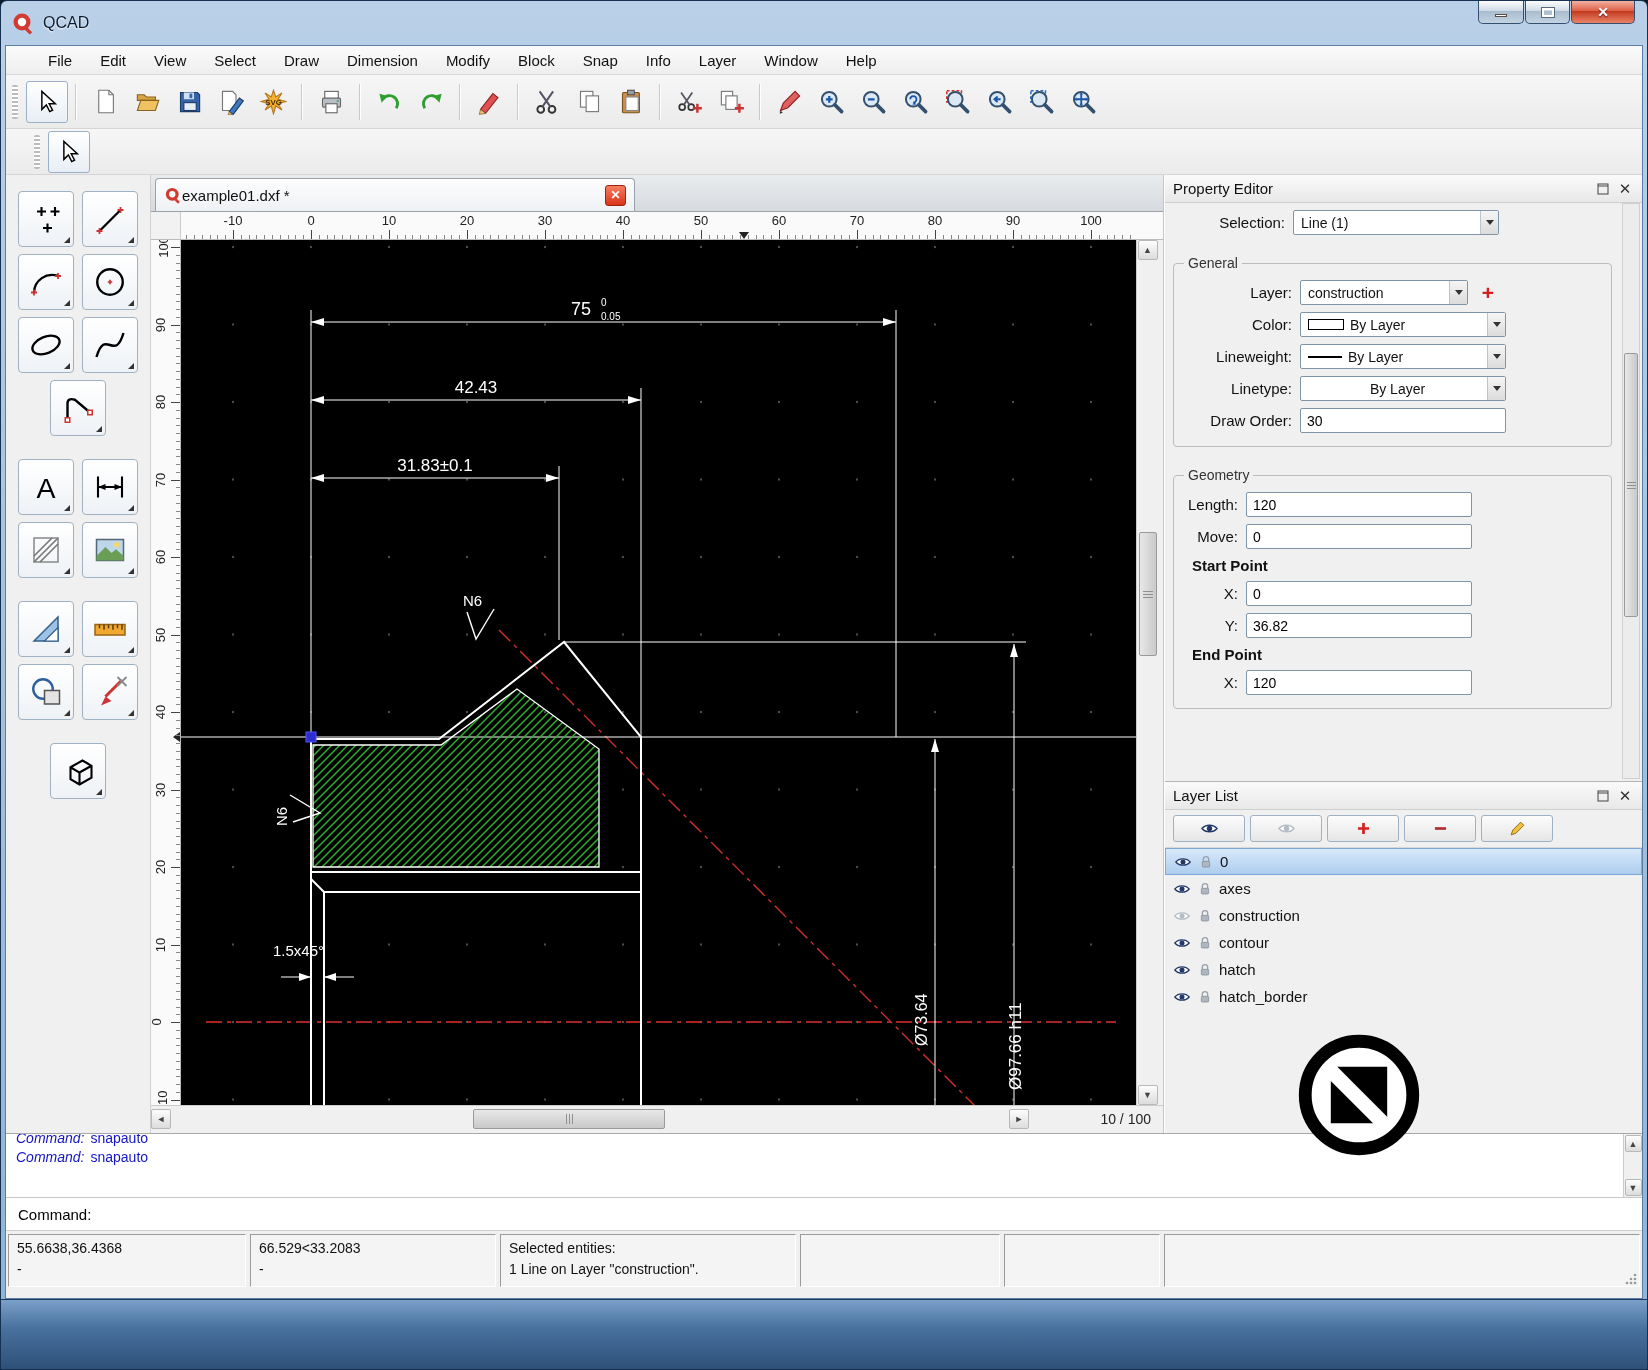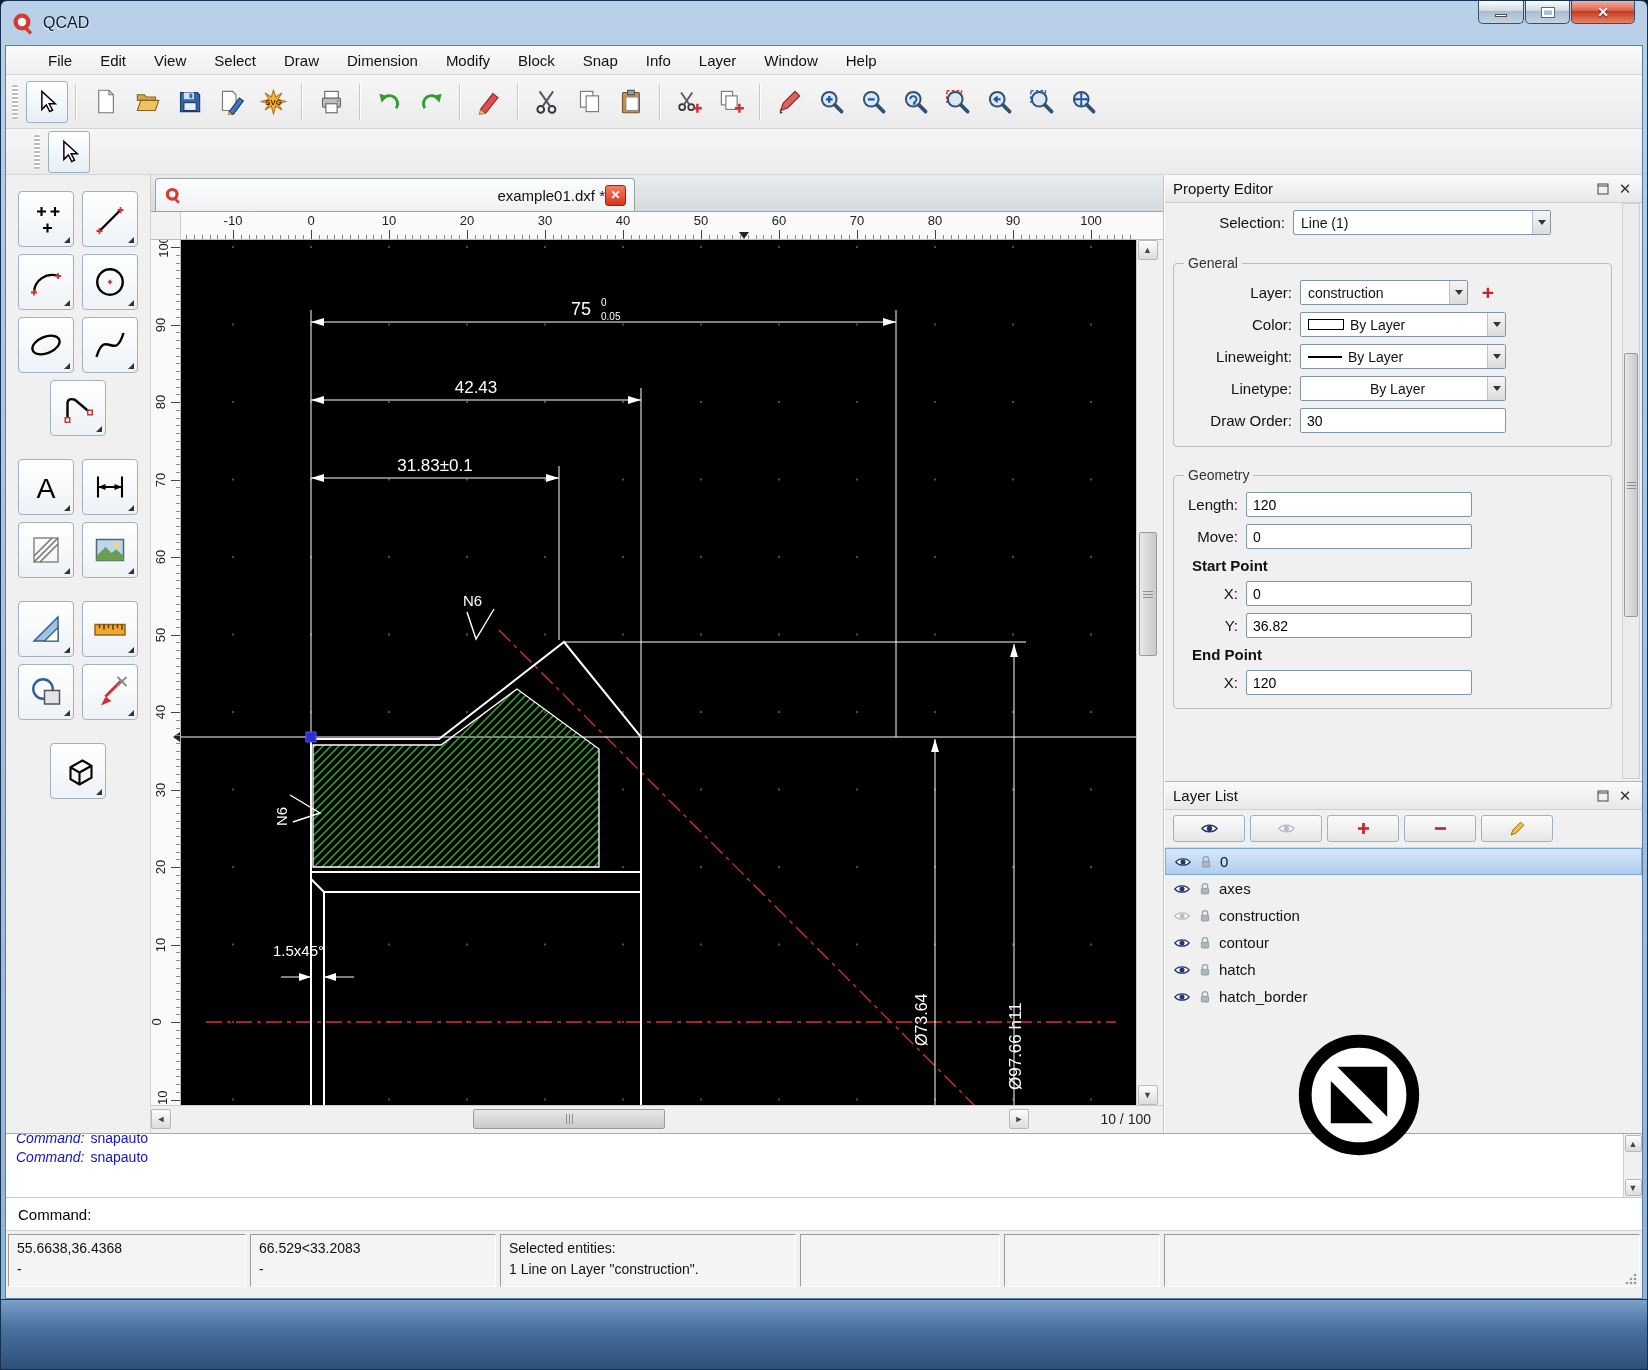--- a/index.html
+++ b/index.html
@@ -35,21 +35,21 @@
 
 .workspace{flex:0 0 958px;display:flex}
 .tools-left{width:145px;background:#f0f0f0;border-right:1px solid #d0d0d0;padding-top:16px}
 .tool-row{display:flex;justify-content:center;gap:8px;margin-bottom:7px}
 .tool-row.spacer{height:16px;margin:0}
 .tool{width:56px;height:56px;background:linear-gradient(#ffffff,#eef2f6);border:1px solid #9fb2c4;border-radius:4px;display:flex;align-items:center;justify-content:center;cursor:pointer;position:relative}
 .tool::after{content:"";position:absolute;right:3px;bottom:3px;border-left:6px solid transparent;border-bottom:6px solid #333}
 .center{width:1013px;display:flex;flex-direction:column;border-right:1px solid #c6c6c6}
 .tabbar{height:37px;background:linear-gradient(#e9ecef,#d6dade);display:flex;align-items:flex-end;padding-left:4px;border-bottom:1px solid #9aa2aa}
 .tab{width:480px;height:33px;background:linear-gradient(#fdfdfd,#eef1f4);border:1px solid #9aa2aa;border-bottom:none;border-radius:4px 4px 0 0;display:flex;align-items:center;padding:0 8px}
-.tab-label{flex:1;text-align:right;font-size:15px}
+.tab-label{flex:1;text-align:left;font-size:15px}
 .tab-close{width:21px;height:21px;border-radius:3px;background:linear-gradient(#f77d5f,#d8341a);border:1px solid #9a2410;color:#fff;font-weight:bold;font-size:12px;display:flex;align-items:center;justify-content:center;cursor:pointer}
 .ruler-h-row{height:28px;display:flex;background:#fafafa;border-bottom:1px solid #bbb}
 .ruler-corner{width:30px;border-right:1px solid #ccc;background:#f2f2f2}
 .ruler-h{position:relative;width:955px;overflow:hidden}
 .ruler-h .tick{position:absolute;bottom:0;width:1px;height:4px;background:#888}
 .ruler-h .tick.major{height:9px;background:#444}
 .rlabel{position:absolute;top:1px;transform:translateX(-50%);font-size:13px;color:#222}
 .marker-h{position:absolute;bottom:0;width:0;height:0;border-left:5px solid transparent;border-right:5px solid transparent;border-top:7px solid #222;transform:translateX(-50%)}
 .canvas-row{height:865px;display:flex}
 .ruler-v{position:relative;width:30px;background:#fafafa;border-right:1px solid #bbb;overflow:hidden}
@@ -76,21 +76,21 @@
 .dock-btn{width:18px;height:18px;display:flex;align-items:center;justify-content:center;cursor:pointer;color:#333;margin-left:4px}
 .prop-editor{height:607px;position:relative;border-bottom:1px solid #b5b5b5;overflow:hidden}
 .pe-body{position:absolute;top:28px;left:6px;right:24px;bottom:0;overflow:hidden}
 .pe-row{display:flex;align-items:center;margin:7px 4px}
 .pe-label{width:118px;text-align:right;padding-right:8px;white-space:nowrap}
 .pe-label.narrow{width:64px}
 .combo{height:25px;background:#fff;border:1px solid #8096a8;border-radius:2px;display:flex;align-items:center;padding-left:7px;position:relative;cursor:pointer}
 .combo-text{flex:1;font-size:14px;white-space:nowrap;overflow:hidden}
 .combo-arrow{width:18px;height:100%;display:flex;align-items:center;justify-content:center;background:linear-gradient(#f5f5f5,#dcdcdc);border-left:1px solid #b8c4d0}
 .combo-arrow::after{content:"";border-left:4px solid transparent;border-right:4px solid transparent;border-top:5px solid #333}
-.sel-combo{width:258px}
+.sel-combo{width:206px}
 .w168{width:168px}.w206{width:206px}
 .swatch{width:36px;height:11px;background:#fff;border:1px solid #000;margin-right:6px}
 .lw-sample{width:34px;height:2px;background:#000;margin-right:6px}
 .red-plus{width:24px;height:24px;color:#d42020;font-size:21px;font-weight:bold;display:flex;align-items:center;justify-content:center;cursor:pointer;margin-left:8px}
 .pe-input{width:206px;height:25px;border:1px solid #8096a8;border-radius:2px;padding:0 6px;font-size:14px;font-family:inherit;background:#fff}
 .pe-input.wide{width:226px}
 .pe-input.flat{background:#f3f3f3;border-color:#c8c8c8}
 fieldset.group{border:1px solid #bcbcbc;border-radius:4px;margin:20px 6px 10px 2px;padding:2px 4px 6px 4px}
 fieldset.group legend{padding:0 4px;margin-left:6px;font-size:14px;color:#333}
 .pe-subhead{font-weight:bold;margin:8px 0 2px 14px}

